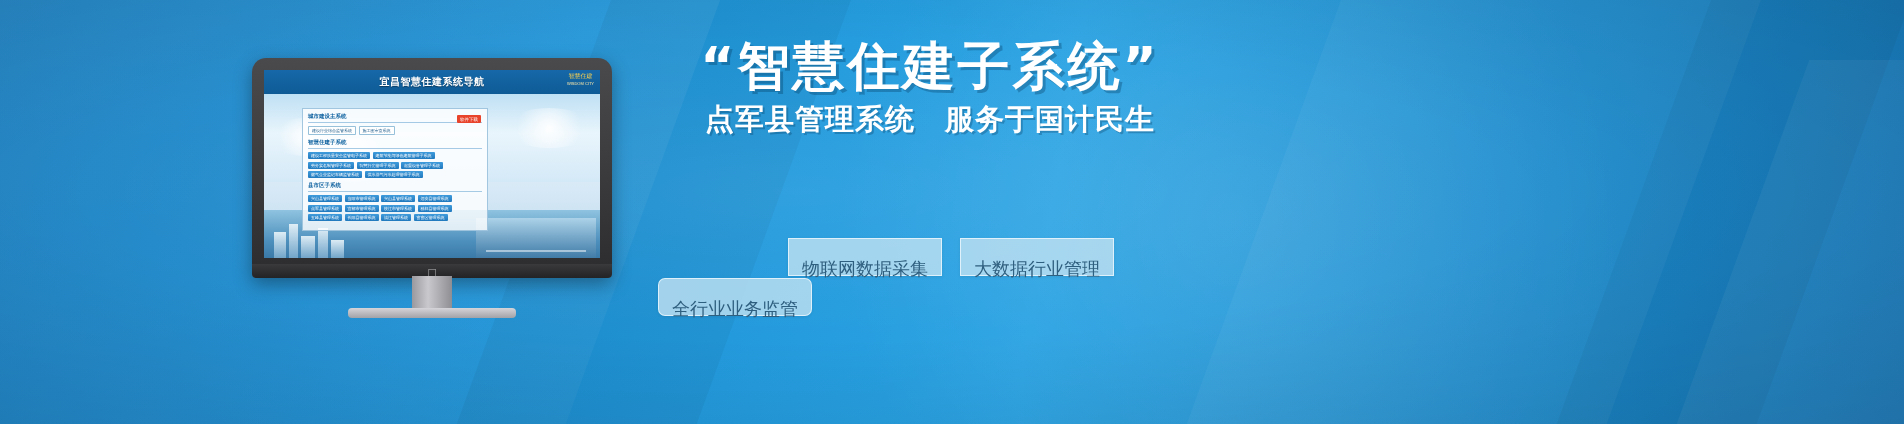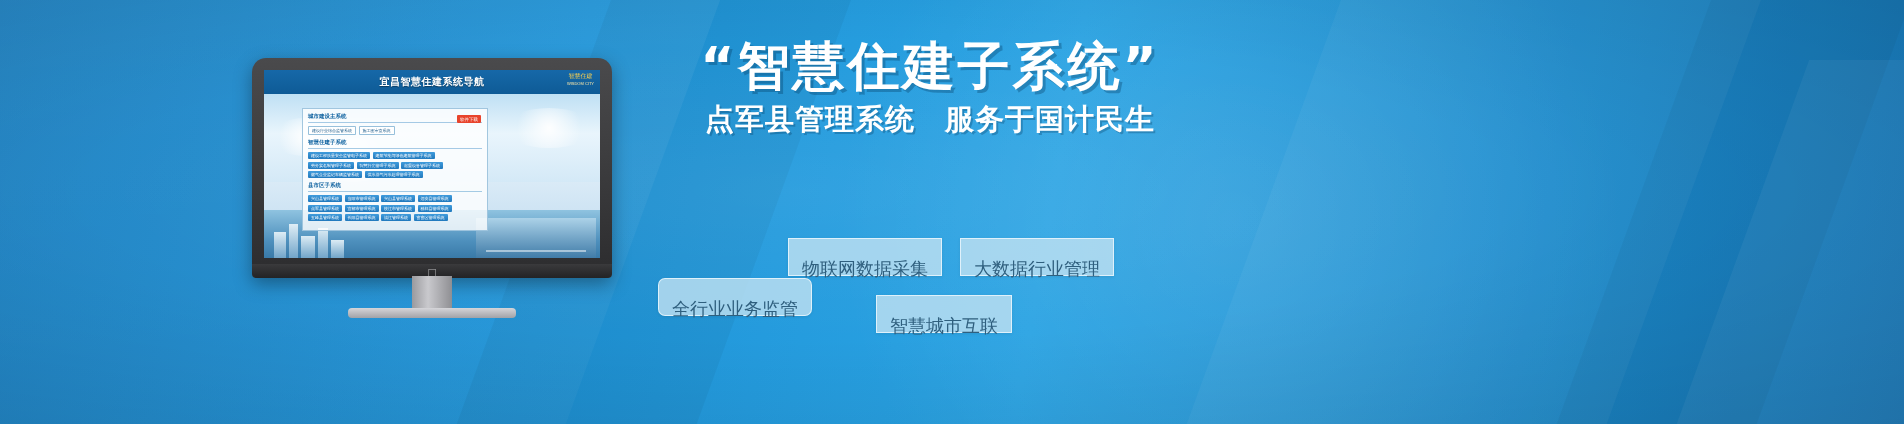--- a/index.html
+++ b/index.html
@@ -298,15 +298,14 @@
   <div id="headline">
 
     <div class="hl-row hl2">“智慧住建子系统”</div>
 
     <div class="hl-row hl3">点军县管理系统　服务于国计民生</div>
   </div>
 
   <div class="tag" id="tag-iot">物联网数据采集</div>
   <div class="tag" id="tag-big">大数据行业管理</div>
   <div class="tag" id="tag-ind">全行业业务监管</div>
-  <div class="tag" id="tag-city">智慧城市互联</div>
 
 </div>
 
 </body></html>

